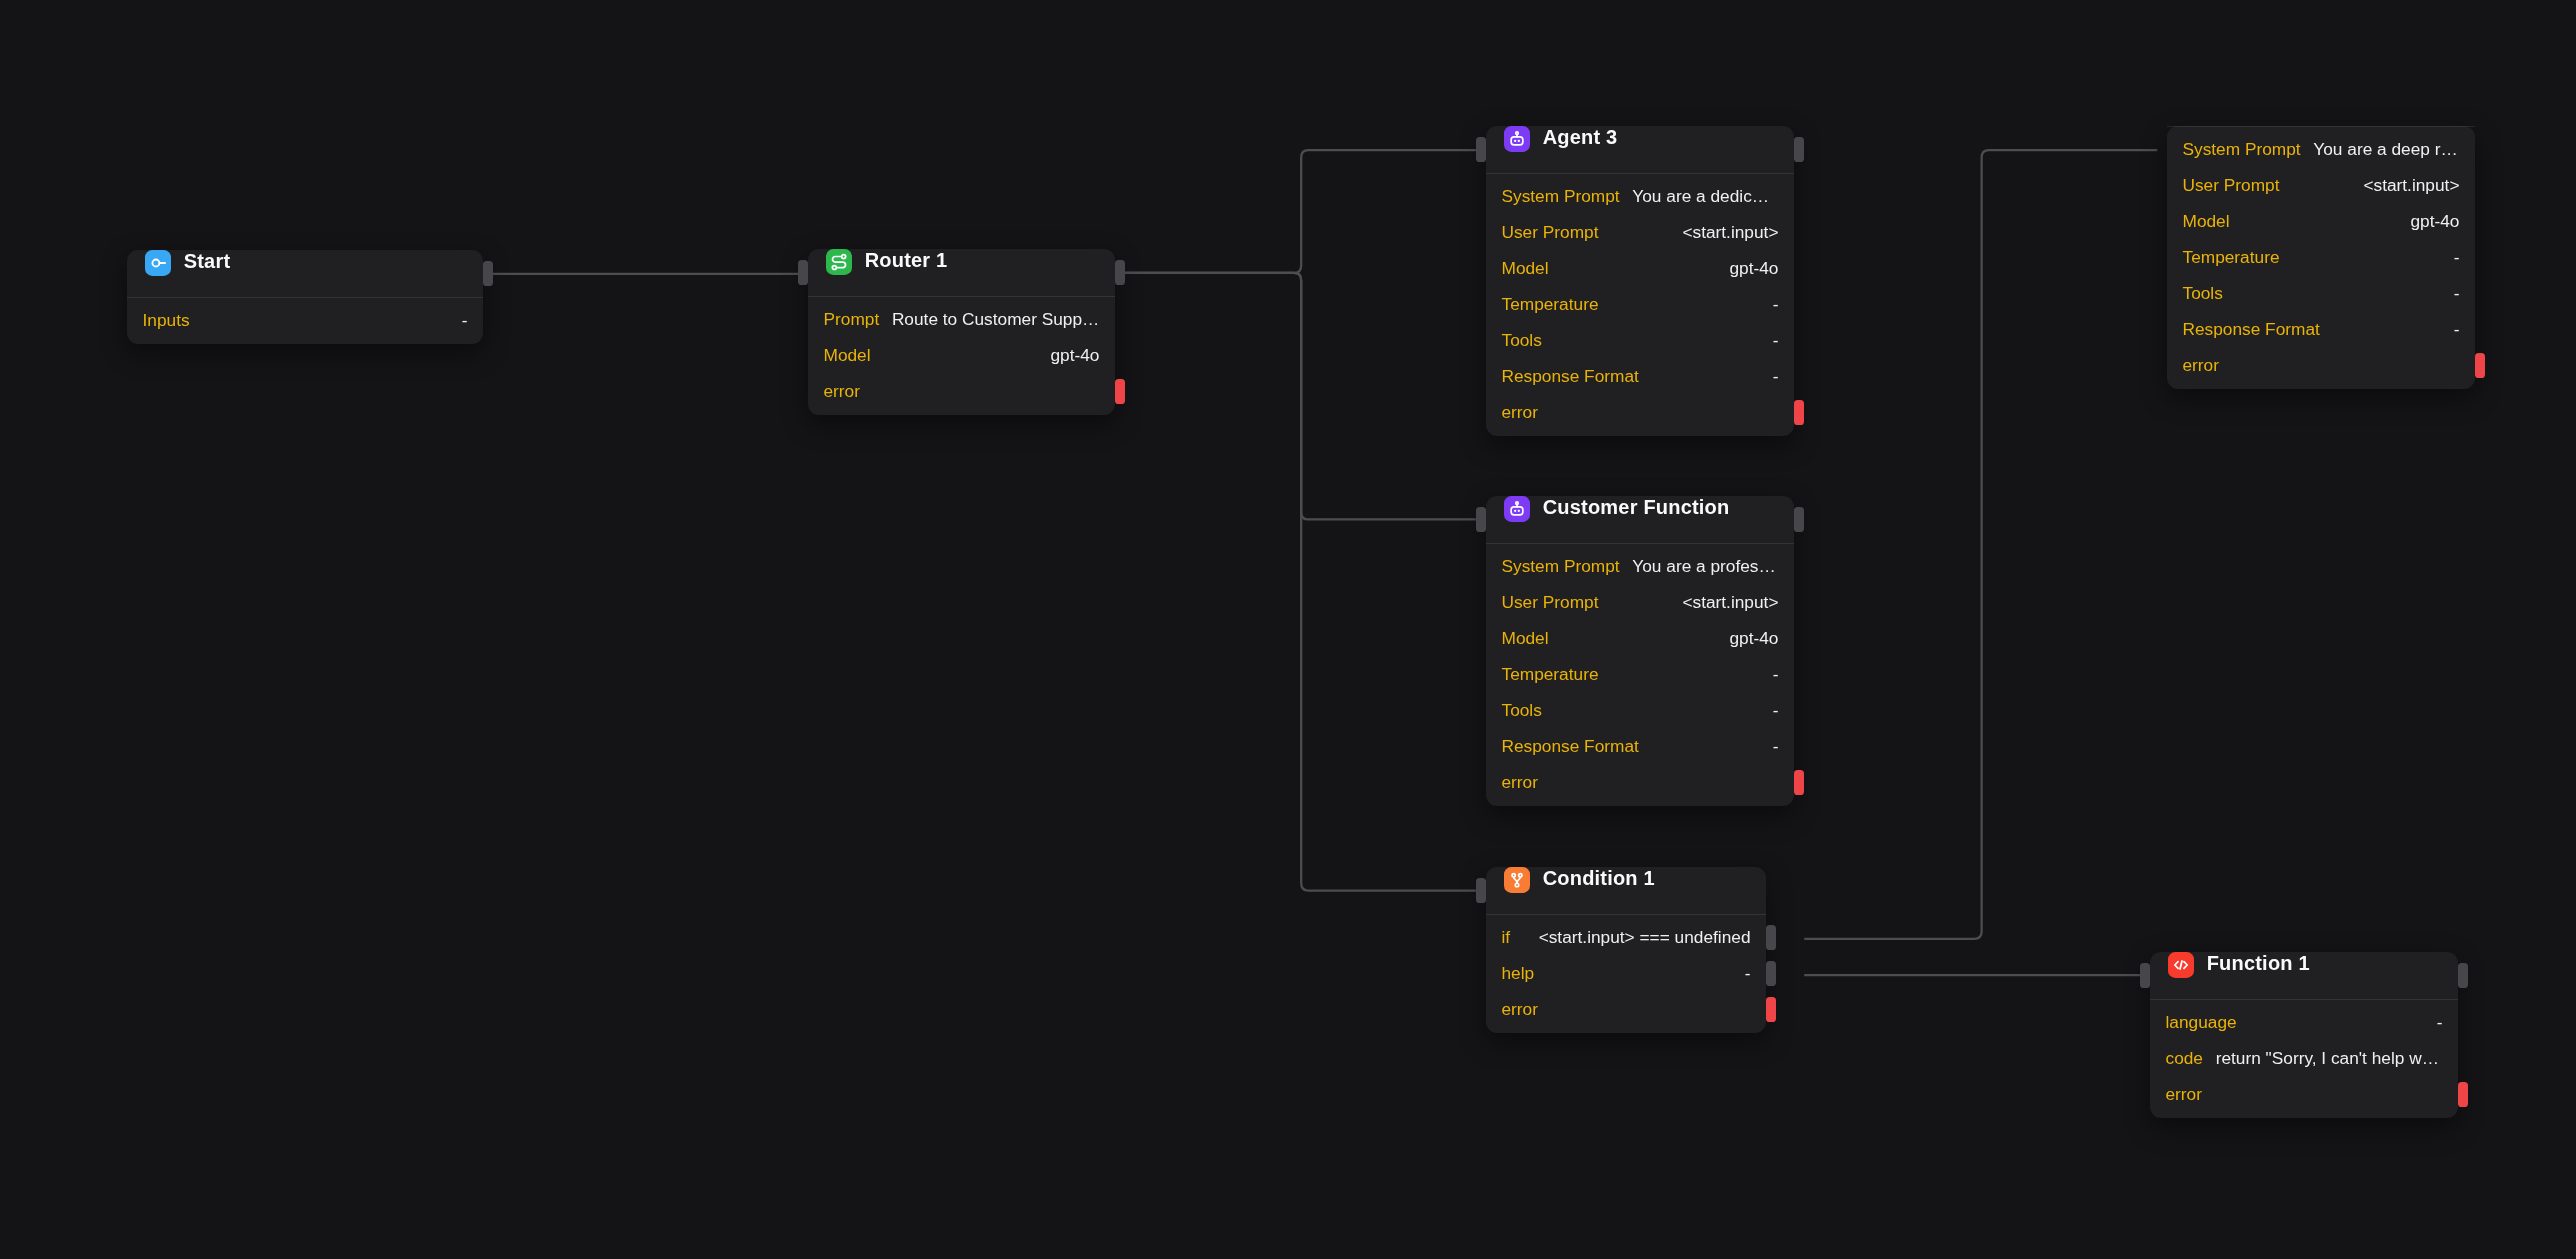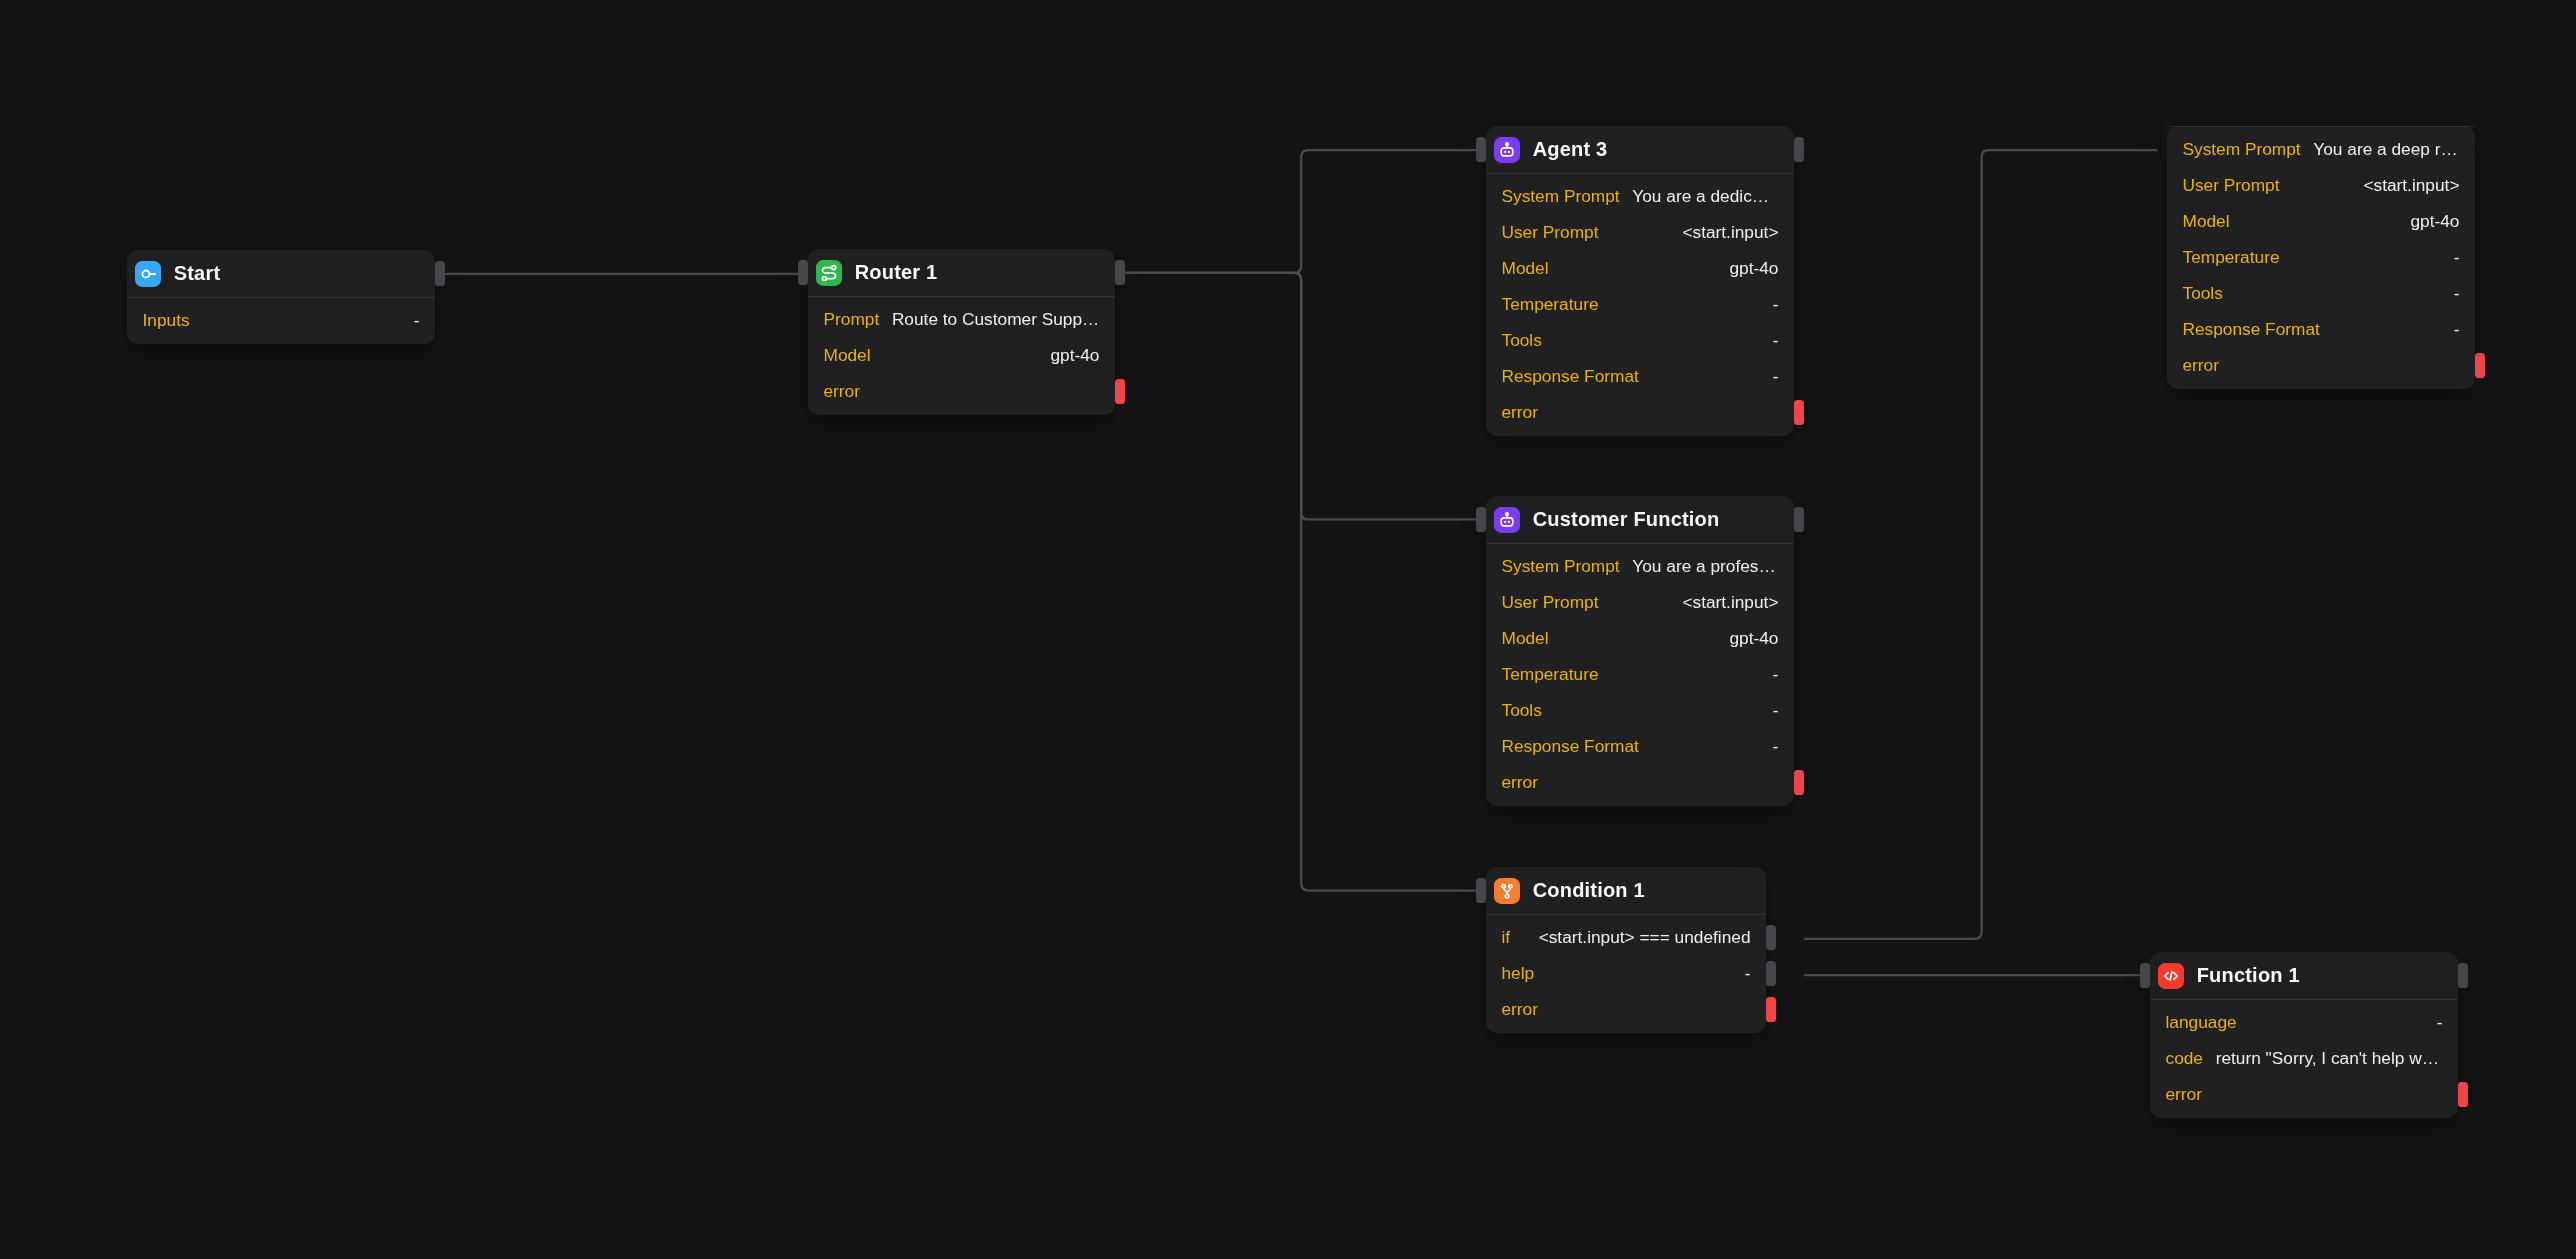--- a/index.html
+++ b/index.html
@@ -15,22 +15,22 @@
 
   .node{
     position:absolute;
     background:#202023;
     border-radius:11px;
     box-shadow:0 9px 25.5px rgba(0,0,0,.45);
   }
   .node-header{
     position:relative;
     height:47px;
-    display:flex;align-items:center;gap:12.7px;
-    padding:0 8px;
+    display:flex;align-items:flex-start;gap:12.7px;
+    padding:0 18px;
   }
   .icon-box{
     width:26px;height:26px;border-radius:7.3px;
     display:flex;align-items:center;justify-content:center;
     flex-shrink:0;
   }
   .icon-box svg{display:block;}
   .title{
     font-size:20px;font-weight:700;color:#fafafa;letter-spacing:0.2px;
     white-space:nowrap;
@@ -67,21 +67,21 @@
 
   <svg class="edges" width="2576" height="1259" viewBox="0 0 2831 1384">
     <path d="M489 301 H877"></path>
     <path d="M1236 300 H1422 Q1430 300 1430 292 V173 Q1430 165 1438 165 H1622"></path>
     <path d="M1236 300 H1422 Q1430 300 1430 308 V563 Q1430 571 1438 571 H1622"></path>
     <path d="M1236 300 H1422 Q1430 300 1430 308 V971 Q1430 979 1438 979 H1622"></path>
     <path d="M1983 1032 H2170 Q2178 1032 2178 1024 V173 Q2178 165 2186 165 H2371"></path>
     <path d="M1983 1072 H2352"></path>
   </svg>
 
-  <div class="node" style="left:127px;top:250px;width:308px">
+  <div class="node" style="left:127px;top:250px;width:356px">
     <div class="node-header">
       <span class="icon-box" style="background:#38a8f4">
         <svg width="20" height="20" viewBox="0 0 24 24" fill="none" stroke="#fff" stroke-width="2.2" stroke-linecap="round">
           <circle cx="9.5" cy="12" r="4.2"></circle>
             <line x1="13.7" y1="12" x2="20.5" y2="12"></line>
         </svg>
       </span>
       <span class="title">Start</span>
       <span class="handle out"></span>
     </div>

